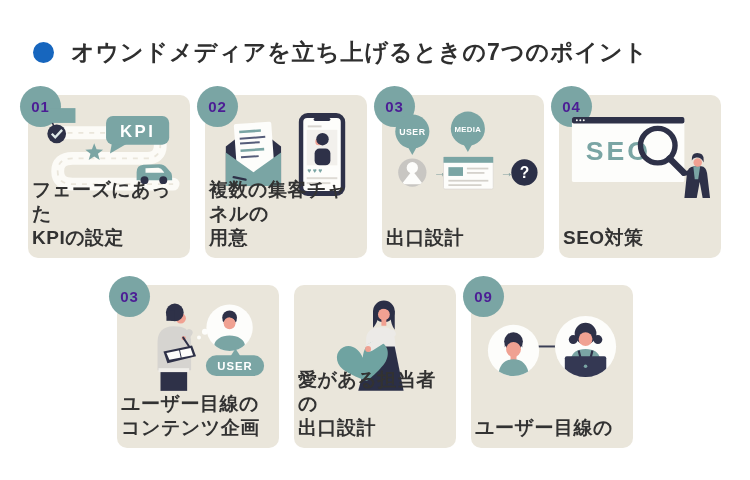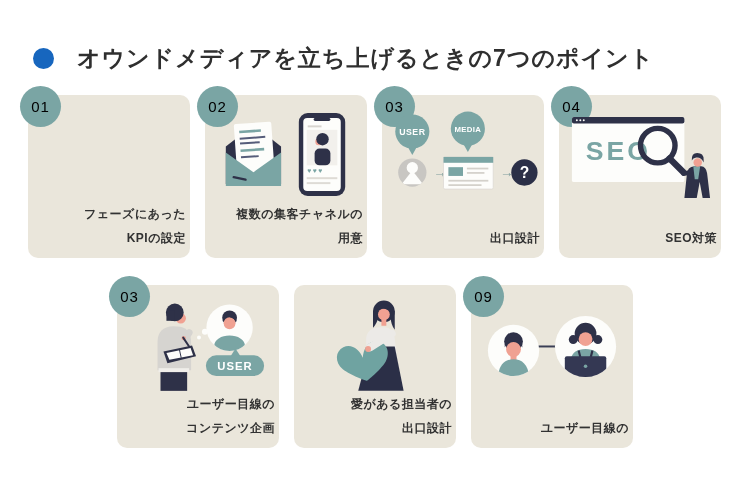--- a/index.html
+++ b/index.html
@@ -16,46 +16,66 @@
   .row{position:absolute;display:flex;gap:15px;}
   .row1{top:95px;left:28px;}
   .row2{top:285px;left:117px;}
 
   .card{
     position:relative;width:162px;height:163px;border-radius:10px;
     background:#eae6db;
   }
   .badge{
     position:absolute;top:-9px;left:-8px;width:41px;height:41px;border-radius:50%;
-    background:#7aa5a4;color:#000000;display:flex;align-items:center;justify-content:center;
-    font-size:15px;font-weight:400;letter-spacing:1px;
+    background:#7aa5a4;color:#4c1d95;display:flex;align-items:center;justify-content:center;
+    font-size:15px;font-weight:700;letter-spacing:1px;
   }
   .illus{
     position:absolute;top:8px;left:0;right:0;height:102px;
     display:flex;align-items:center;justify-content:center;
   }
   .caption{
-    position:absolute;left:14px;right:4px;bottom:8px;
-    text-align:right;font-size:12px;font-weight:700;line-height:24px;
+    position:absolute;left:4px;right:4px;bottom:8px;
+    text-align:left;font-size:19px;font-weight:700;line-height:24px;
     letter-spacing:0.5px;white-space:pre-line;color:#323232;
   }
   svg text{font-family:"Liberation Sans","DejaVu Sans",sans-serif;}
 </style>
 </head>
 <body>
 
 <div class="header">
   <span class="bullet"></span>
-  <h1 class="title" style="margin:10px;">オウンドメディアを立ち上げるときの7つのポイント</h1>
+  <h1 class="title" style="margin:4px;">オウンドメディアを立ち上げるときの7つのポイント</h1>
 </div>
 
 <div class="row row1">
 
   <div class="card">
     <div class="badge">01</div>
+    <div class="illus">
+      <svg width="148" height="94" viewBox="0 0 150 95">
+        <path d="M22,26 H112 Q127,26 127,39 Q127,52 112,52 H38 Q23,52 23,65 Q23,78 38,78 H140" fill="none" stroke="#fcfbf7" stroke-width="13" stroke-linecap="round"></path>
+        <path d="M22,26 H112 Q127,26 127,39 Q127,52 112,52 H38 Q23,52 23,65 Q23,78 38,78 H140" fill="none" stroke="#eae6db" stroke-width="1.8" stroke-dasharray="5 6"></path>
+        <line x1="17" y1="14" x2="22" y2="27" stroke="#2e3148" stroke-width="1.6"></line>
+        <rect x="14" y="1" width="27" height="15" fill="#7aa5a4"></rect>
+        <circle cx="22" cy="27" r="9.5" fill="#2e3148"></circle>
+        <path d="M17,27 l3.5,3.5 l7,-7.5" stroke="#dfe9e8" stroke-width="2.4" fill="none"></path>
+        <polygon points="60,36.5 62.4,42.8 69,43.1 63.8,47.2 65.6,53.7 60,50 54.4,53.7 56.2,47.2 51,43.1 57.7,42.8" fill="#7aa5a4"></polygon>
+        <polygon points="78,36 76,47 93,37" fill="#7aa5a4"></polygon>
+        <rect x="72" y="9" width="64" height="29" rx="7" fill="#7aa5a4"></rect>
+        <text x="104" y="30" text-anchor="middle" font-size="17" font-weight="bold" fill="#ffffff" letter-spacing="2.5">KPI</text>
+        <g>
+          <path d="M103,74 V66 Q103,59 110,58.5 L126,58 Q131,58 134,62 L138,66.5 Q139,68 139,74 Z" fill="#7aa5a4"></path>
+          <path d="M112,62 L125,61.5 Q128,62 130,65 L131,66.5 H112 Z" fill="#fcfbf7"></path>
+          <circle cx="111" cy="74" r="4" fill="#2e3148"></circle>
+          <circle cx="130" cy="74" r="4" fill="#2e3148"></circle>
+        </g>
+      </svg>
+    </div>
     <div class="caption">フェーズにあった
 KPIの設定</div>
   </div>
 
   <div class="card">
     <div class="badge">02</div>
     <div class="illus">
       <svg width="148" height="94" viewBox="0 0 150 95">
         <g>
           <polygon points="14,78 14,40 42,18 70,40 70,78" fill="#2e3148"></polygon>

